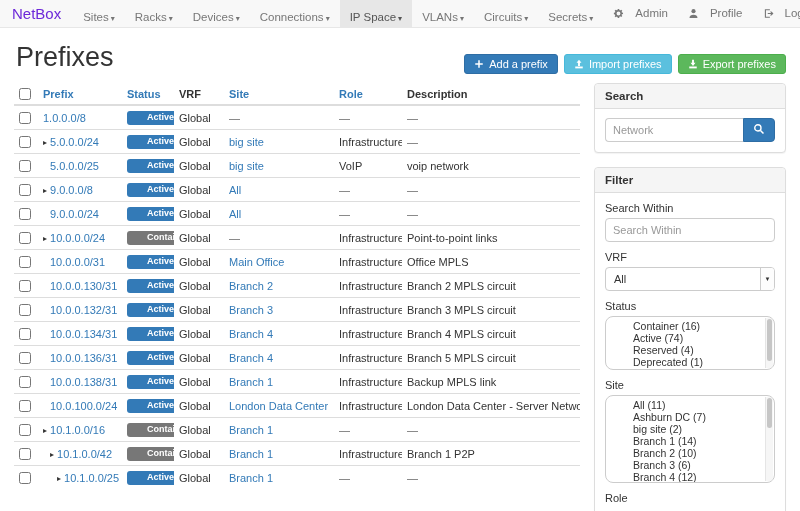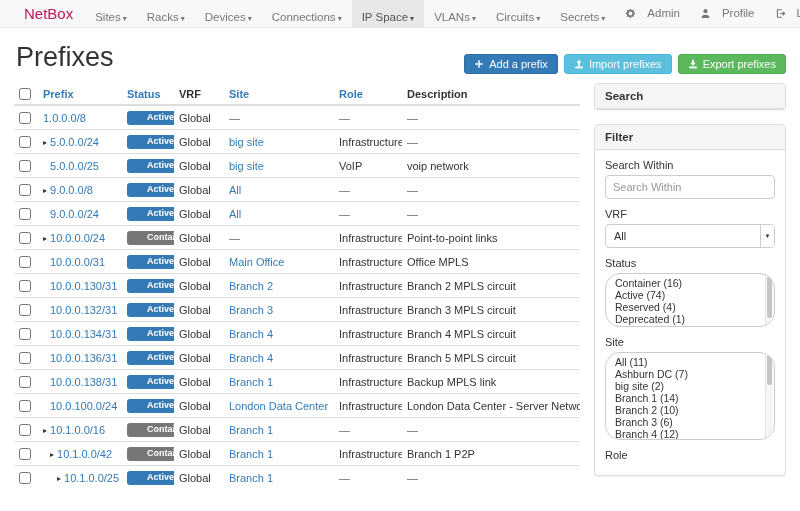--- a/index.html
+++ b/index.html
@@ -2,21 +2,21 @@
 <html><head>
 <meta charset="utf-8">
 <style>
   * { margin:0; padding:0; box-sizing:border-box; }
   html,body { width:800px; height:511px; overflow:hidden; background:#fff;
     font-family:"Liberation Sans", sans-serif; color:#333; }
 
   
   .navbar { height:28px; background:#f8f8f8; border-bottom:1px solid #e7e7e7;
     display:flex; align-items:stretch; font-size:11.5px; }
-  .brand { color:#be185d; font-size:15px; line-height:27px; padding:0 12px 0 24px; text-decoration:none; }
+  .brand { color:#6d28d9; font-size:15px; line-height:27px; padding:0 12px 0 12px; text-decoration:none; }
   .nav-left { display:flex; }
   .nav-item { color:#777; text-decoration:none; line-height:27px; padding:4px 10px; white-space:nowrap; }
   .nav-item.active { background:#e7e7e7; color:#555; }
   .nav-item .caret { font-size:8px; color:inherit; margin-left:2px; }
   .nav-right { margin-left:auto; display:flex; padding-right:10px; }
   .nav-right .nav-item { display:flex; align-items:center; gap:11px; }
   .nav-ico { width:11px; height:11px; display:inline-block; }
   .nav-ico svg { display:block; width:11px; height:11px; }
 
   
@@ -62,21 +62,21 @@
     border-radius:0 4px 4px 0; display:flex; align-items:center; justify-content:center; cursor:pointer; }
   .igroup .sbtn svg { width:12px; height:12px; }
   .flabel { display:block; margin:9px 0 4px; color:#333; }
   .flabel:first-child { margin-top:0; }
   .fakeselect { height:24px; border:1px solid #ccc; border-radius:4px; display:flex;
     align-items:center; background:#fff; cursor:pointer; }
   .fakeselect .selval { flex:1; padding:0 8px; }
   .fakeselect .selarrow { width:14px; align-self:stretch; border-left:1px solid #ccc;
     display:flex; align-items:center; justify-content:center; font-size:6px; color:#333;
     background:#fdfdfd; border-radius:0 3px 3px 0; }
-  .listbox { position:relative; border:1px solid #ccc; border-radius:15px; padding:3px 0;
+  .listbox { position:relative; border:1px solid #ccc; border-radius:8px; padding:3px 18px;
     overflow:hidden; background:#fff; }
   .listbox .opt { padding:0 9px; line-height:12px; font-size:10.5px; color:#333;
     white-space:nowrap; overflow:hidden; }
   .lb-status { height:54px; }
   .lb-site { height:88px; }
   .sb { position:absolute; top:1px; right:1px; bottom:1px; width:8px; background:#f6f6f6;
     border-left:1px solid #e5e5e5; border-radius:0 3px 3px 0; }
   .sb-thumb { position:absolute; top:1px; left:1px; width:5px; background:#c6c6c6; border-radius:3px; }
   .lb-status .sb-thumb { height:42px; }
   .lb-site .sb-thumb { height:30px; }
@@ -328,20 +328,33 @@
               <td><span class="dash">—</span></td>
               <td><span class="dash">—</span></td>
             </tr>
           </tbody>
       </table>
     </div>
 
     <div class="sidebar">
       <div class="panel">
         <div class="panel-heading">Search</div>
+        <div class="panel-body">
+          <div class="igroup">
+            <input class="tinput" placeholder="Network" style="">
+            <div class="sbtn">
+              <span>
+                <svg viewBox="0 0 16 16">
+                    <circle cx="6.5" cy="6.5" r="4.2" fill="none" stroke="#fff" stroke-width="1.8"></circle>
+                    <line x1="10" y1="10" x2="14" y2="14" stroke="#fff" stroke-width="2"></line>
+                  </svg>
+              </span>
+            </div>
+          </div>
+        </div>
       </div>
 
       <div class="panel">
         <div class="panel-heading">Filter</div>
         <div class="panel-body">
           <label class="flabel">Search Within</label>
           <input class="tinput" placeholder="Search Within" style="">
 
           <label class="flabel">VRF</label>
           <div class="fakeselect">

